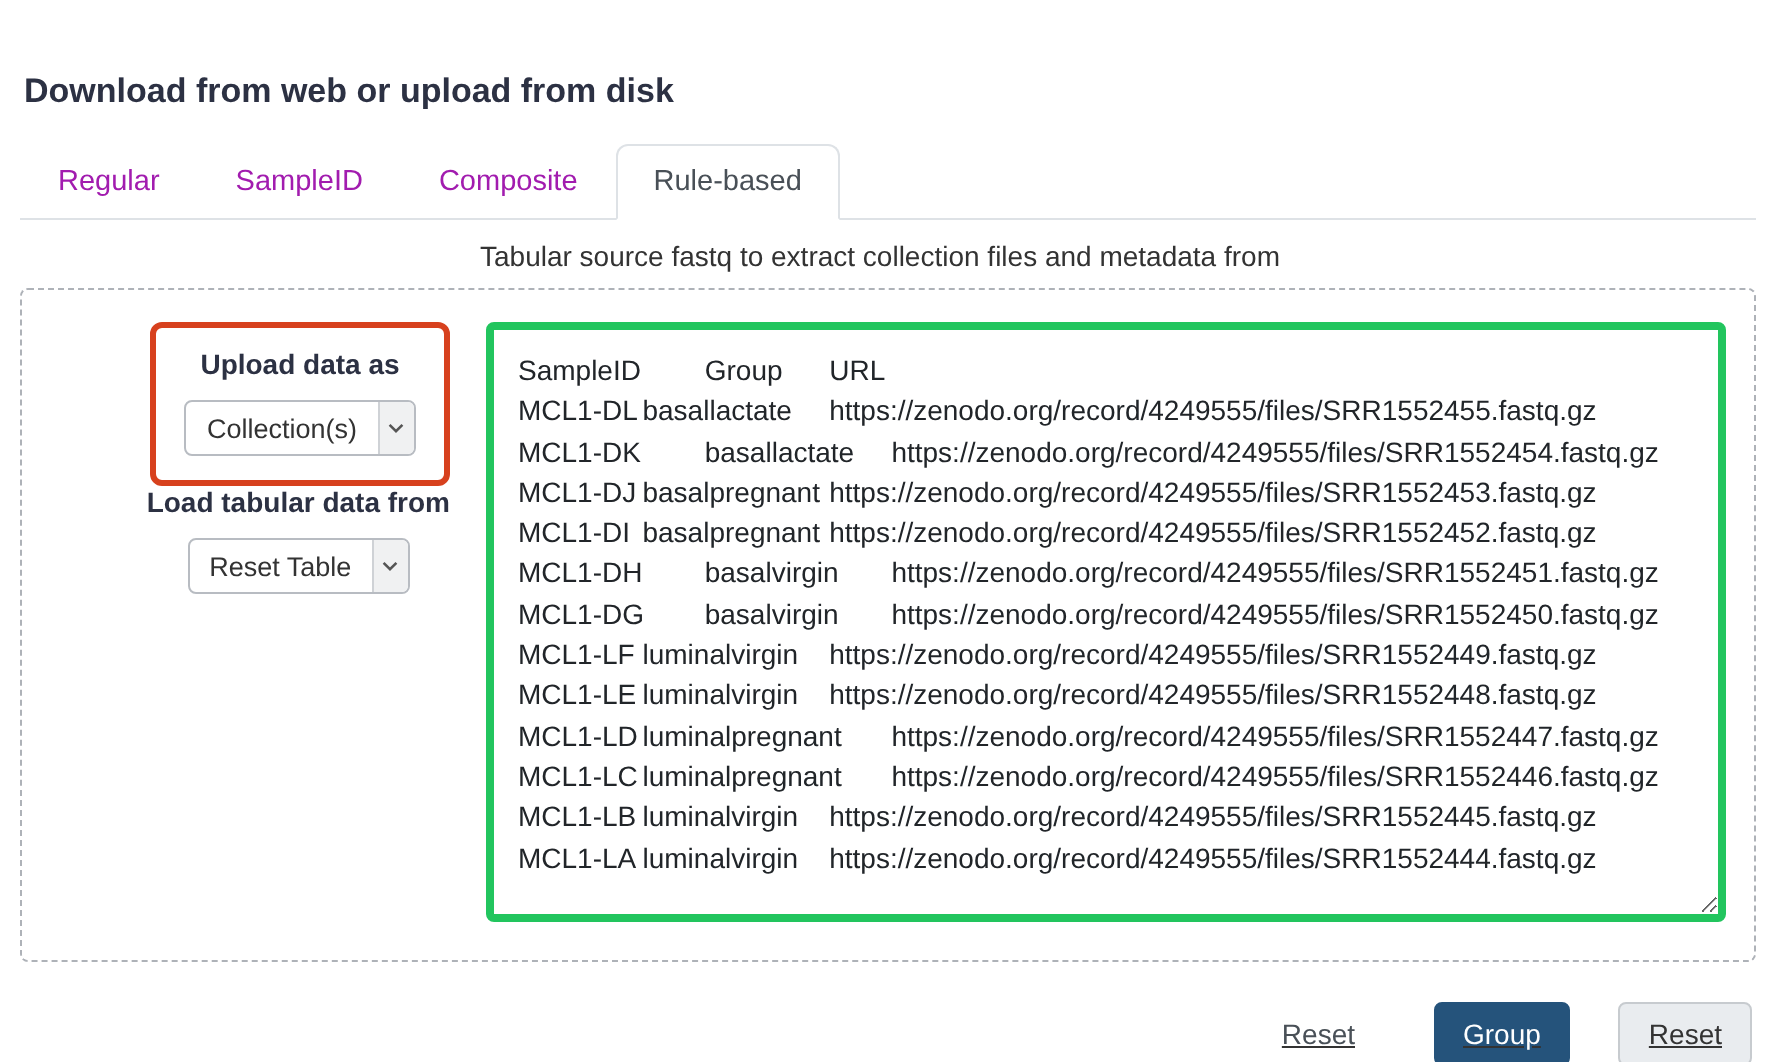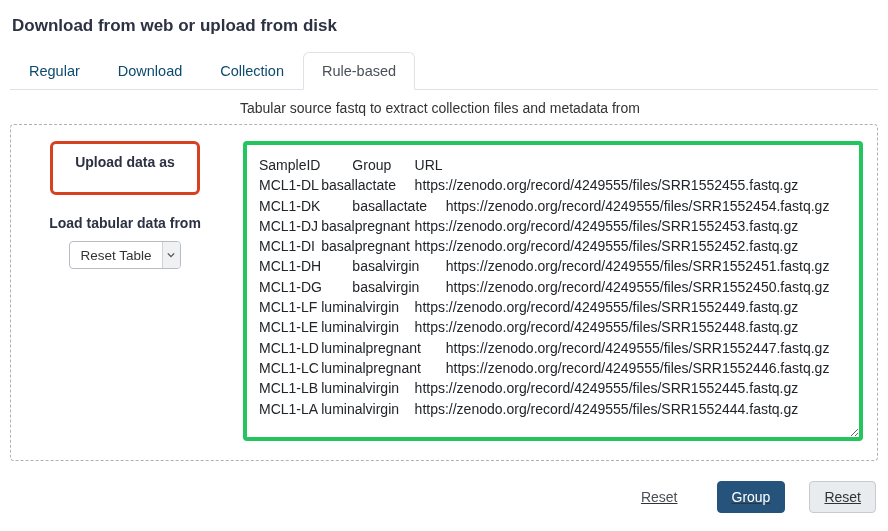--- a/index.html
+++ b/index.html
@@ -9,29 +9,30 @@
       color: #333;
       background: #fff;
       width: 888px;
       padding: 8px 10px;
     }
     .page-title {
       font-size: 17px;
       font-weight: 700;
       color: #2c3143;
       padding: 8px 2px 16px;
+      margin-top: 20px;
     }
     .tabs {
       display: flex;
       border-bottom: 1px solid #dee2e6;
       padding-left: 0;
     }
     .tab {
       padding: 10px 18px 10px;
-      color: #0c4a6e;
+      color: #a21caf;
       font-size: 14.5px;
       cursor: pointer;
       border: 1px solid transparent;
       border-top-left-radius: 6px;
       border-top-right-radius: 6px;
       margin-bottom: -1px;
       background: transparent;
     }
     .tab.active {
       color: #495057;
@@ -49,21 +50,21 @@
       padding: 16px 14px 16px 14px;
       display: flex;
       gap: 18px;
       align-items: flex-start;
     }
     .sidebar {
       width: 200px;
       flex: 0 0 200px;
       display: flex;
       flex-direction: column;
-      align-items: center;
+      align-items: flex-end;
     }
     .highlight-box {
       border: 3px solid #d7411e;
       border-radius: 6px;
       padding: 10px 14px 12px;
       text-align: center;
       width: 150px;
     }
     .sidebar-label {
       font-weight: 700;
@@ -91,21 +92,20 @@
     .select-wrap .caret {
       width: 18px;
       border-left: 1px solid #cfd2d6;
       background: #f0f1f2;
       display: flex;
       align-items: center;
       justify-content: center;
     }
     .caret svg { width: 8px; height: 8px; }
     .second-group {
-      margin-top: 20px;
       text-align: center;
     }
     .textarea-wrap {
       flex: 1;
     }
     textarea.pasted {
       width: 100%;
       height: 300px;
       border: 4px solid #22c55e;
       border-radius: 4px;
@@ -149,31 +149,39 @@
       color: #333;
     }
   </style>
 </head>
 <body>
 
 <h2 class="page-title">Download from web or upload from disk</h2>
 
 <div class="tabs">
   <button class="tab">Regular</button>
-  <button class="tab">Download</button>
-  <button class="tab">Collection</button>
+  <button class="tab">SampleID</button>
+  <button class="tab">Composite</button>
   <button class="tab active">Rule-based</button>
 </div>
 
 <div class="subtitle">Tabular source fastq to extract collection files and metadata from</div>
 
 <div class="panel">
   <div class="sidebar">
     <div class="highlight-box">
       <span class="sidebar-label">Upload data as</span>
+      <div class="select-wrap">
+        <span class="value">Collection(s)</span>
+        <span class="caret">
+          <svg viewBox="0 0 10 10">
+              <path d="M1 3 L5 7 L9 3" fill="none" stroke="#555" stroke-width="1.6"></path>
+            </svg>
+        </span>
+      </div>
     </div>
     <div class="second-group">
       <span class="sidebar-label">Load tabular data from</span>
       <div class="select-wrap">
         <span class="value">Reset Table</span>
         <span class="caret">
           <svg viewBox="0 0 10 10">
               <path d="M1 3 L5 7 L9 3" fill="none" stroke="#555" stroke-width="1.6"></path>
             </svg>
         </span>

